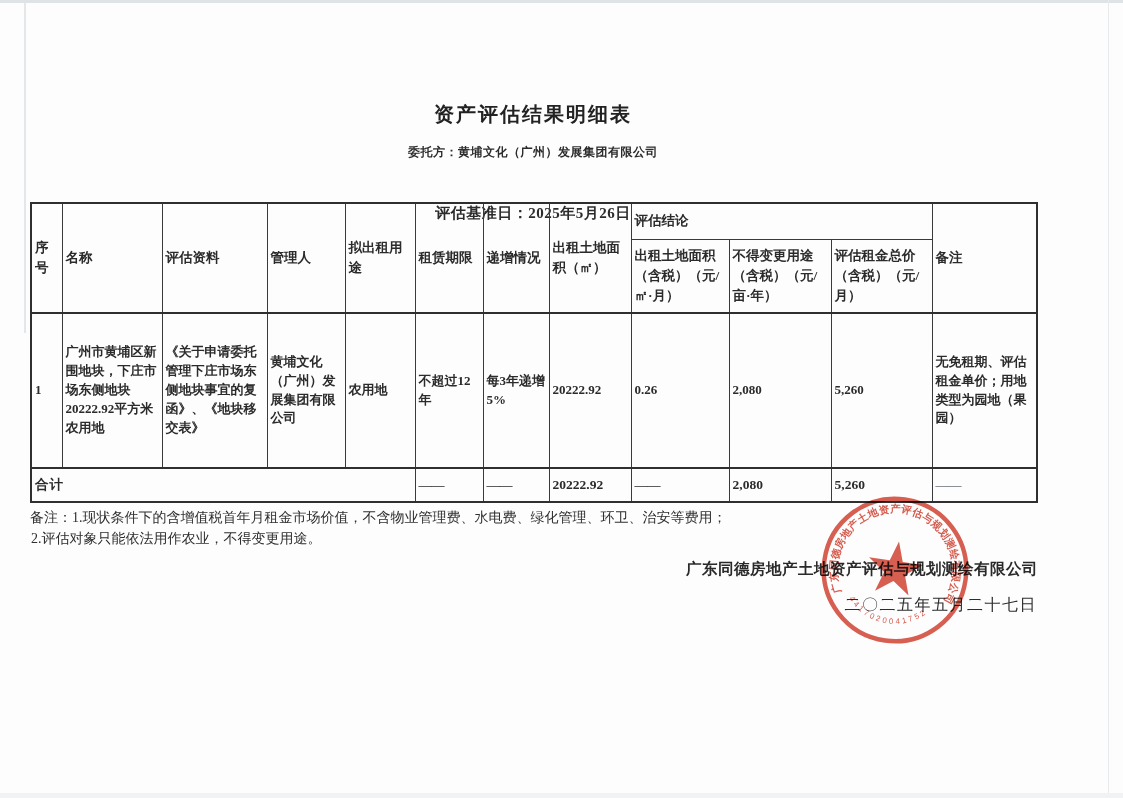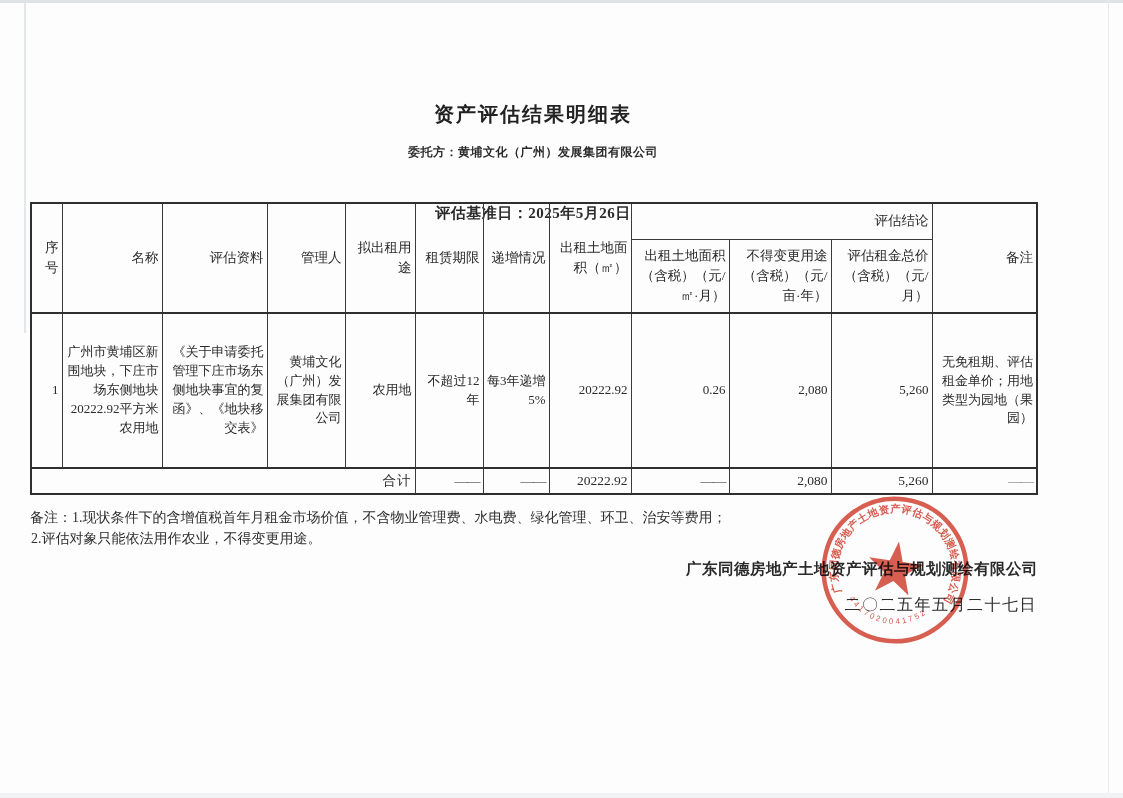--- a/index.html
+++ b/index.html
@@ -30,29 +30,29 @@
     text-align:center; font-size:15px; font-weight:bold; letter-spacing:0.5px;margin-top:28px;
   }
 
   table.valuation {
     position:absolute; left:30px; top:202px; width:1006px;
     border-collapse:collapse; table-layout:fixed;
     border:2.5px solid #2f2f2f;
   }
   table.valuation th, table.valuation td {
     border:1px solid #3a3a3a;
-    text-align:right; vertical-align:middle;
-    font-weight:normal; padding:2px 3px;
+    text-align:left; vertical-align:middle;
+    font-weight:bold; padding:2px 3px;
     font-size:13.5px; line-height:1.45;
     overflow:hidden;
   }
   tr.hdr-top    { height:36px; }
   tr.hdr-sub    { height:74px; }
   tr.row-data   { height:155px; }
-  tr.row-total  { height:26px; }
+  tr.row-total  { height:34px; }
   tr.row-data td  { border-top:2px solid #2f2f2f; font-size:13px; }
   tr.row-total td { border-top:2px solid #2f2f2f; }
   td.cell-name, td.cell-materials { font-size:12.8px; }
   .dash  { color:#4a4a4a; letter-spacing:-1px; font-size:14px; }
   .dash-light { color:#808488; }
   .total-label { font-size:14.5px; letter-spacing:1px; }
 
   .notes {
     position:absolute; left:30px; top:507px; width:1020px;
     font-size:14px; line-height:21px; color:#2e2e2e;

